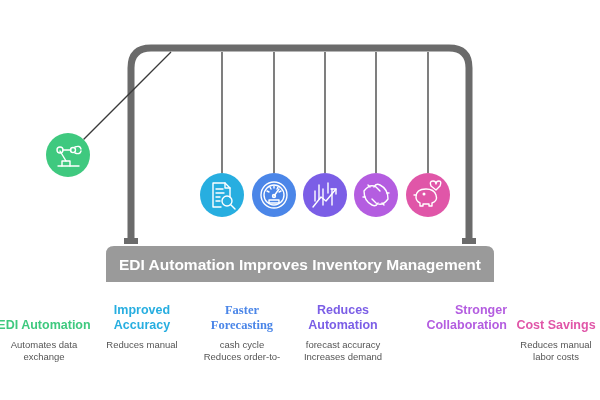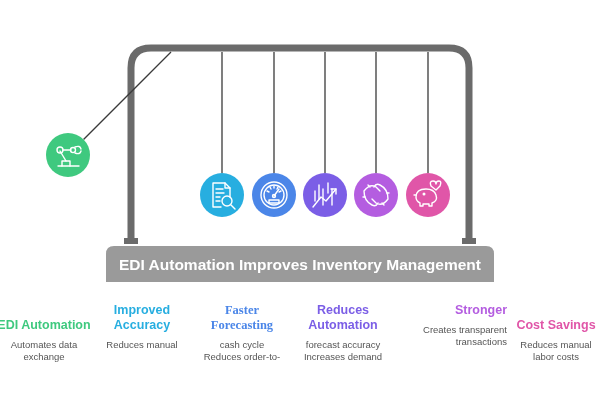--- a/index.html
+++ b/index.html
@@ -131,24 +131,21 @@
         <div>Automation</div>
       </div>
       <div class="desc">
         <div>forecast accuracy</div>
         <div>Increases demand</div>
       </div>
     </div>
     <div class="label" style="left: 397px; top: 303px; text-align: right;">
       <div class="title" style="color: rgb(180, 93, 224);">
         <div>Stronger</div>
-      </div>
-      <div class="desc">
-        <div>Creates transparent</div>
-        <div>transactions</div>
+        <div>Collaboration</div>
       </div>
     </div>
     <div class="label" style="left: 501px; top: 303px;">
       <div class="title" style="color: rgb(224, 86, 168);">
         <div>&nbsp;</div>
         <div>Cost Savings</div>
       </div>
       <div class="desc">
         <div>Reduces manual</div>
         <div>labor costs</div>

